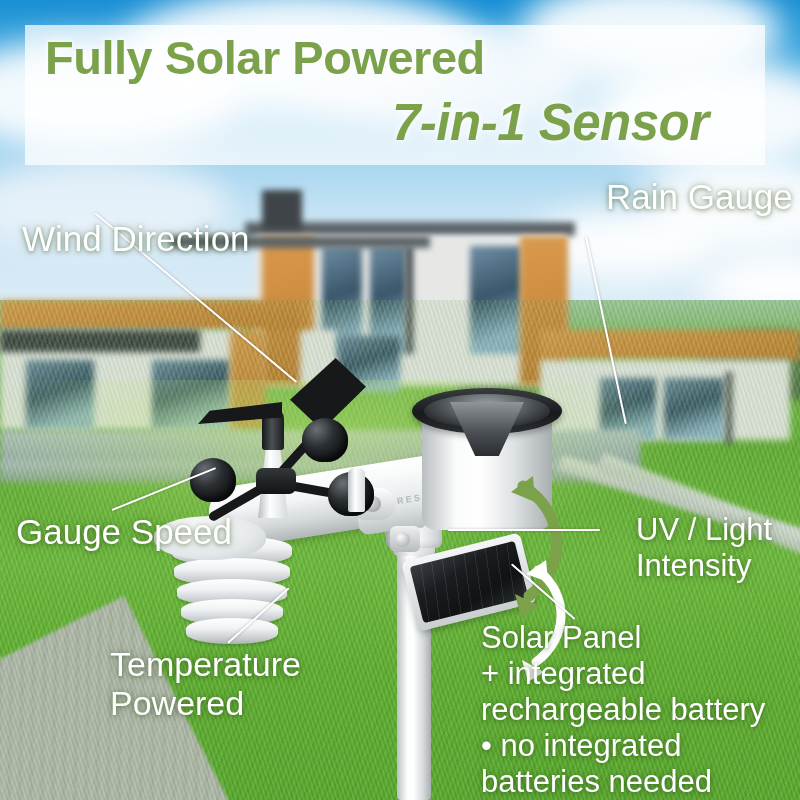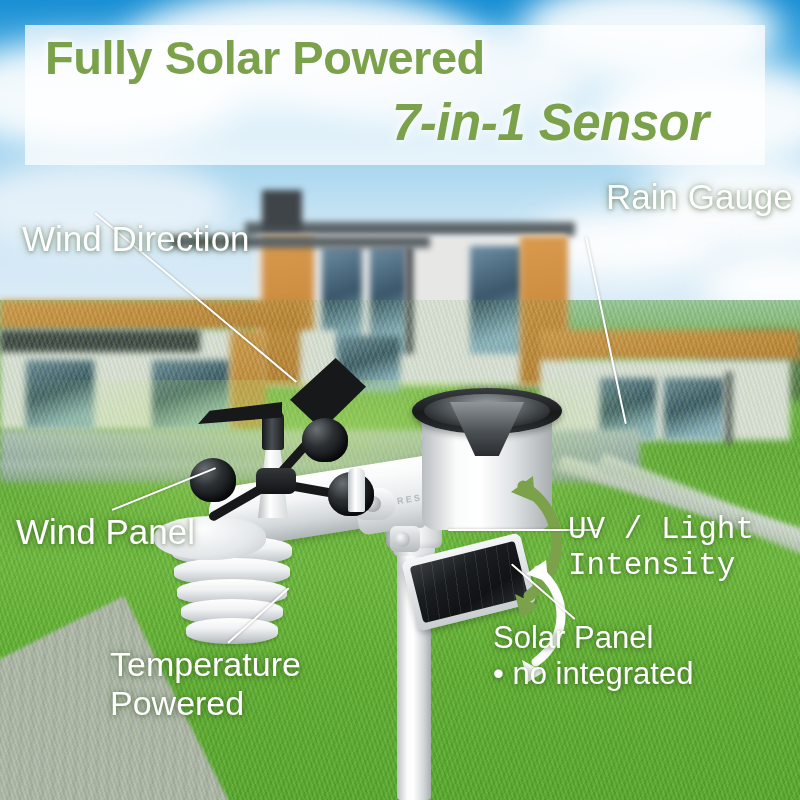--- a/index.html
+++ b/index.html
@@ -53,22 +53,22 @@
   .label{position:absolute;color:#ffffff;white-space:nowrap;line-height:1.14;
     text-shadow:0 1px 4px rgba(40,70,20,.5),0 0 10px rgba(60,90,40,.35);}
   .lbl-lg{font-size:35px;}
   .lbl-blk{position:absolute;color:#fff;line-height:1.16;
     text-shadow:0 1px 4px rgba(40,70,20,.5),0 0 10px rgba(60,90,40,.35);}
 
   #lab-wind-dir{left:22px;top:175px;margin-top:44px;}
   #lab-rain{left:570px;top:177px;padding-left:36px;}
   #lab-wind-speed{left:16px;top:512px;}
   #lab-temp{left:110px;top:645px;font-size:34px;}
-  #lab-uv{left:568px;top:512px;font-size:31px;font-family:Liberation Mono, monospace;}
-  #lab-solar{left:481px;top:620px;font-size:31px;margin-left:12px;}
+  #lab-uv{left:636px;top:512px;font-size:31px;}
+  #lab-solar{left:481px;top:620px;font-size:31px;}
 
   
   .leader{position:absolute;background:#fff;transform-origin:0 50%;height:2.2px;border-radius:2px;
     box-shadow:0 0 3px rgba(0,0,0,.25);}
 
   
   #device{position:absolute;left:150px;top:350px;width:430px;height:450px;}
 
   .pole{position:absolute;left:247px;top:196px;width:34px;height:254px;
     background:linear-gradient(90deg,#bcc0c2,#fbfcfc 30%,#ffffff 48%,#d4d8da 78%,#a9aeb1);
@@ -284,30 +284,33 @@
   <div class="leader" style="left:586px;top:236px;width:191px;transform:rotate(78deg);"></div>
   <div class="leader" style="left:112px;top:509px;width:112px;transform:rotate(-22deg);"></div>
   <div class="leader" style="left:228px;top:642px;width:82px;transform:rotate(-42deg);"></div>
   <div class="leader" style="left:448px;top:529px;width:152px;transform:rotate(0deg);"></div>
   <div class="leader" style="left:575px;top:618px;width:84px;transform:rotate(-139deg);"></div>
 
   <div class="label lbl-lg" id="lab-wind-dir">Wind Direction</div>
 
   <div class="label lbl-lg" id="lab-rain">Rain Gauge</div>
 
-  <div class="label lbl-lg" id="lab-wind-speed">Wind Panel</div>
+  <div class="label lbl-lg" id="lab-wind-speed">Gauge Speed</div>
 
   <div class="lbl-blk" id="lab-uv">
     <div>UV / Light</div>
     <div>Intensity</div>
   </div>
 
   <div class="lbl-blk" id="lab-temp">
     <div>Temperature</div>
     <div>Powered</div>
   </div>
 
   <div class="lbl-blk" id="lab-solar">
     <div>Solar Panel</div>
+    <div>+ integrated</div>
+    <div>rechargeable battery</div>
     <div>• no integrated</div>
+    <div>batteries needed</div>
   </div>
 
 </div>
 
 </body></html>

